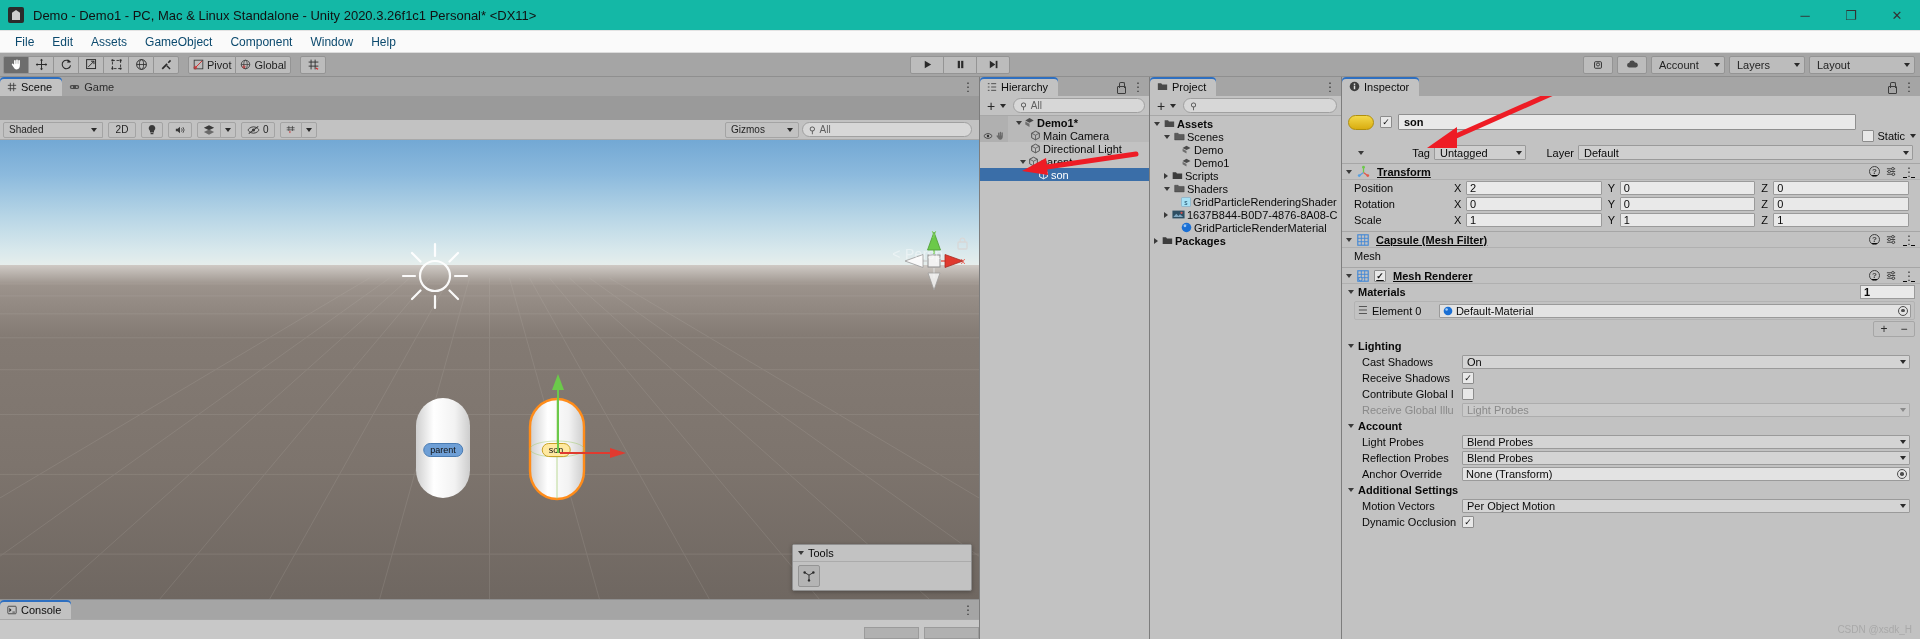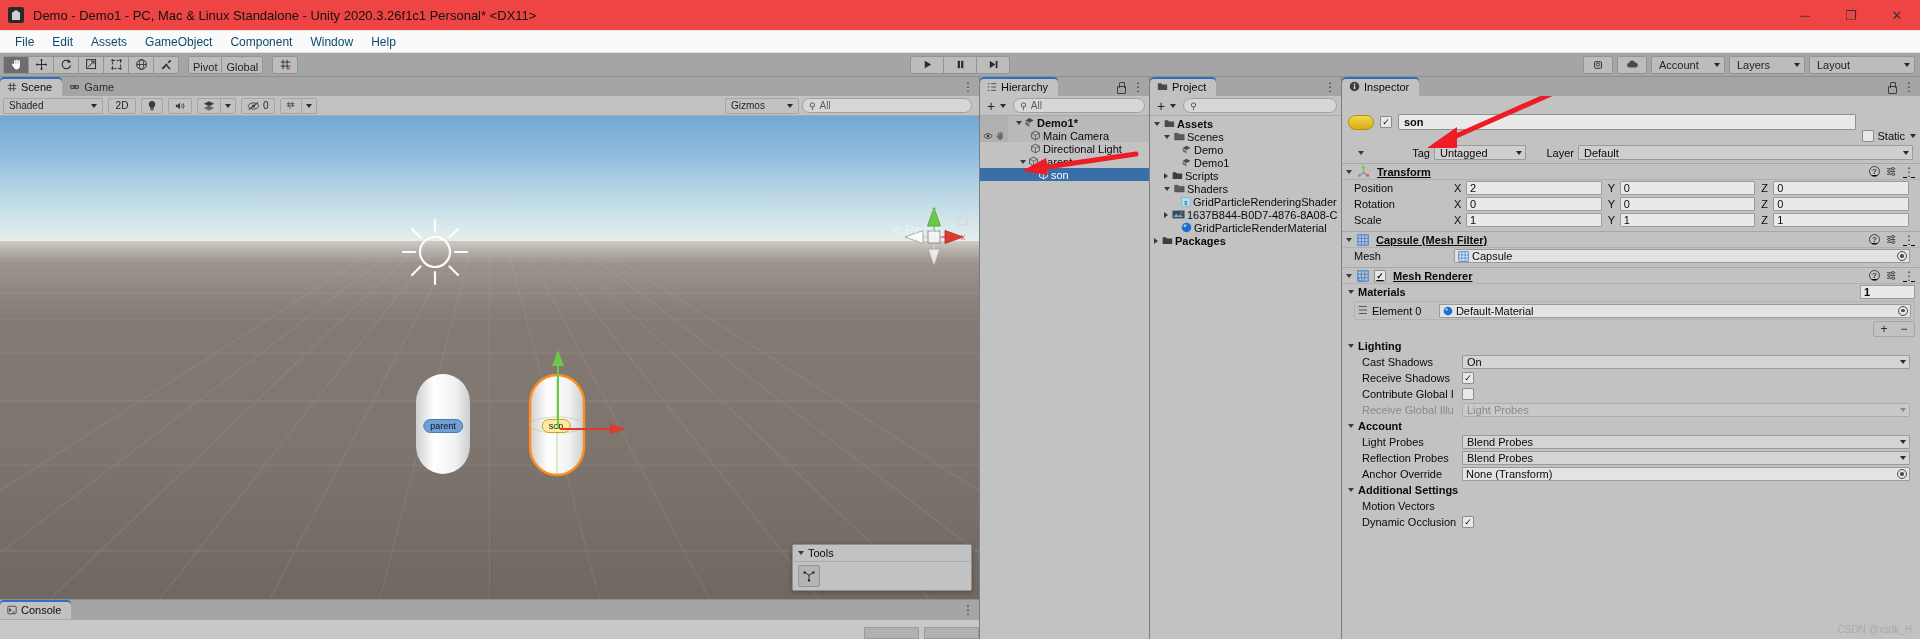--- a/index.html
+++ b/index.html
@@ -9,21 +9,21 @@
     font-size: 12px;
     color: #090909;
     background: #c2c2c2;
     overflow: hidden;
     -webkit-font-smoothing: antialiased;
   }
   #app { width:1920px; height:639px; position:relative; display:flex; flex-direction:column; }
 
   
   .titlebar {
-    height: 42px; background:#ef4444; display:flex; align-items:center;
+    height: 42px; background:#14b8a6; display:flex; align-items:center;
     border-bottom:1px solid #e3e3e3; flex:0 0 30px; position:relative;
   }
   .tb-icon {
     width:16px; height:16px; margin-left:8px; background:#2b2b2b;
     border-radius:2px; position:relative; flex:0 0 16px;
   }
   .tb-icon:after{
     content:""; position:absolute; left:4px; top:3px; width:8px; height:10px;
     background:#cfcfcf; clip-path: polygon(50% 0,100% 28%,100% 100%,0 100%,0 28%);
   }
@@ -43,21 +43,21 @@
     height:18px; min-width:26px; background:#bcbcbc; border:1px solid #949494;
     display:flex; align-items:center; justify-content:center; margin-right:-1px;
     font-size:11px; color:#1f1f1f; padding:0 4px;
   }
   .tbtn.first{ border-radius:2px 0 0 2px; }
   .tbtn.last { border-radius:0 2px 2px 0; margin-right:0; }
   .tbtn.solo { border-radius:2px; margin-right:0; }
   .tbtn.active { background:#6d6d6d; color:#fff; }
   .tbtn svg { display:block; }
   .sep { width:9px; }
-  .tbtn.lbl { min-width:auto; gap:3px;flex-direction:column; }
+  .tbtn.lbl { min-width:auto; gap:3px; }
   .play-group { position:absolute; left:50%; transform:translateX(-50%); display:flex; }
   .toolbar-right { margin-left:auto; display:flex; align-items:center; gap:4px; }
   .ddbtn {
     height:18px; background:#bcbcbc; border:1px solid #949494; border-radius:2px;
     display:flex; align-items:center; padding:0 4px 0 7px; font-size:11px; color:#1f1f1f;
     justify-content:space-between;
   }
   .caret { width:0;height:0;border-left:3px solid transparent;border-right:3px solid transparent;border-top:4px solid #2a2a2a; margin-left:6px;}
   .caret.sm { margin-left:3px; }
 
@@ -78,21 +78,21 @@
   .panel-toolbar { height:20px; background:#c2c2c2; display:flex; align-items:center; padding:0 4px; gap:4px; border-bottom:1px solid #a8a8a8;}
   .searchbox {
     flex:1; height:15px; background:#d7d7d7; border:1px solid #a0a0a0; border-radius:8px;
     display:flex; align-items:center; padding:0 6px; gap:4px; font-size:10px; color:#5e5e5e;
   }
   .srch-glyph { font-size:9px; color:#4a4a4a; }
   .addbtn { height:16px; display:flex; align-items:center; gap:2px; padding:0 3px; font-size:14px; color:#262626; }
 
   
   .scene-col { width:980px; flex:0 0 980px; display:flex; flex-direction:column; border-right:1px solid #7d7d7d;}
-  .scene-subtoolbar { height:20px; background:#c2c2c2; display:flex; align-items:center; padding:0 3px; gap:0; border-bottom:1px solid #a8a8a8;}
+  .scene-subtoolbar { height:20px; background:#c2c2c2; display:flex; align-items:center; padding:0 3px; gap:0; border-bottom:1px solid #a8a8a8;margin-top:24px;}
   .stb {
     height:16px; background:#c2c2c2; border:1px solid #a4a4a4; display:flex; align-items:center;
     justify-content:center; padding:0 5px; font-size:10px; color:#1f1f1f; margin-right:-1px;
   }
   .stb.shaded { width:100px; justify-content:space-between; }
   .stb.gap { margin-left:6px; }
   .scene-tb-right { margin-left:auto; display:flex; align-items:center; gap:0; }
 
   .viewport { flex:1; position:relative; overflow:hidden; background:#8a8a8a;}
   .sky {
@@ -938,29 +938,20 @@
                 <path stroke="#3a3a3a" stroke-width="1" d="M1 3h9M1 6h9M1 9h9"></path>
                 <circle cx="7.5" cy="3" r="1.4" fill="#c2c2c2" stroke="#3a3a3a" stroke-width="1"></circle>
                 <circle cx="3.5" cy="6" r="1.4" fill="#c2c2c2" stroke="#3a3a3a" stroke-width="1"></circle>
                 <circle cx="8" cy="9" r="1.4" fill="#c2c2c2" stroke="#3a3a3a" stroke-width="1"></circle>
               </svg>
             <span class="kebab">⋮</span>
           </span>
         </div>
         <div class="frow">
           <span class="fl">Mesh</span>
-          <div class="objfield" style="margin-right:5px">
-            <svg width="11" height="11" viewBox="0 0 12 12">
-                <rect x=".8" y=".8" width="10.4" height="10.4" fill="none" stroke="#3f86d6" stroke-width="1"></rect>
-                <path stroke="#3f86d6" stroke-width=".8" d="M4.3.8v10.4M7.7.8v10.4M.8 4.3h10.4M.8 7.7h10.4"></path>
-              </svg>
-            <span>Capsule</span>
-            <span class="spacer"></span>
-            <span class="radio-t"></span>
-          </div>
         </div>
 
         <div class="comp-hd" style="margin-top:3px">
           <span class="tri-s"></span>
           <svg width="12" height="12" viewBox="0 0 12 12">
               <rect x=".8" y=".8" width="10.4" height="10.4" fill="none" stroke="#3f86d6" stroke-width="1.1"></rect>
               <path stroke="#3f86d6" stroke-width=".9" d="M4.3.8v10.4M7.7.8v10.4M.8 4.3h10.4M.8 7.7h10.4"></path>
               <circle cx="3.4" cy="9" r="1.8" fill="#c2c2c2" stroke="#3f86d6" stroke-width="1"></circle>
             </svg>
           <div class="cb">✓</div>
@@ -1061,20 +1052,24 @@
             <span class="radio-t"></span>
           </div>
         </div>
 
         <div class="sub-hd">
           <span class="tri-s"></span>
           <span>Additional Settings</span>
         </div>
         <div class="frow" style="padding-left:20px">
           <span class="fl">Motion Vectors</span>
+          <div class="dropdown-wide">
+            <span>Per Object Motion</span>
+              <span class="caret"></span>
+          </div>
         </div>
         <div class="frow" style="padding-left:20px">
           <span class="fl">Dynamic Occlusion</span>
           <div class="cb">✓</div>
         </div>
 
         <div class="watermark">CSDN @xsdk_H</div>
 
         <svg class="arrow-svg" style="left:55px;top:-16px;width:180px;height:78px;">
           <g>

